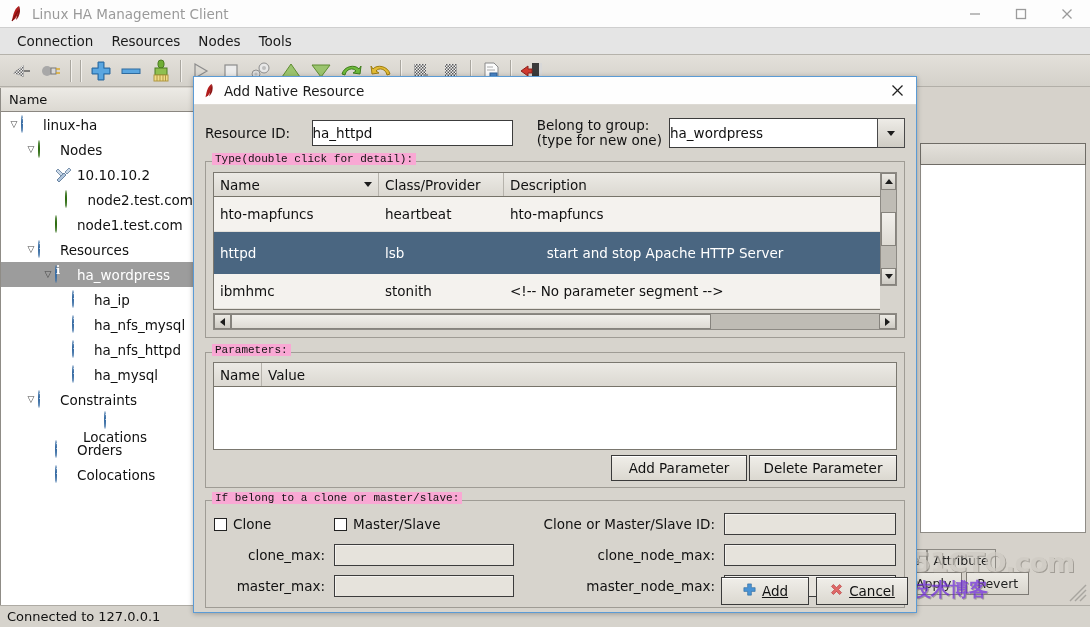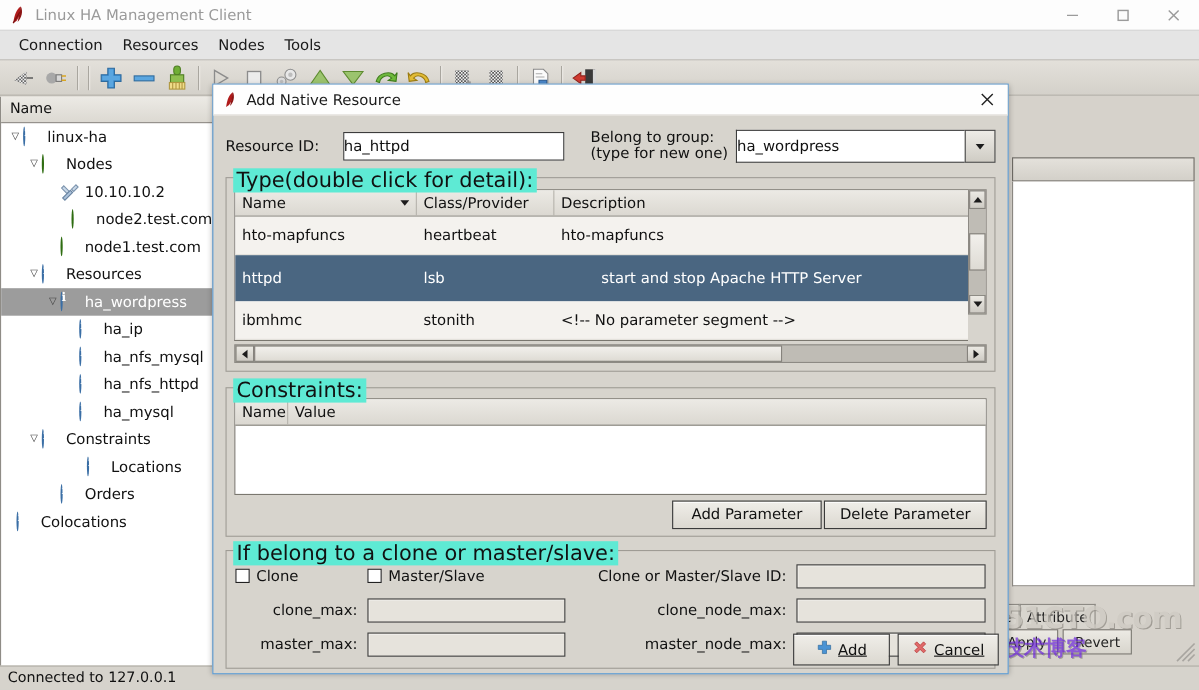--- a/index.html
+++ b/index.html
@@ -133,22 +133,22 @@
   .combo .txtbox { border-right: none; height: 30px; }
   .combo-arrow {
     width: 28px; height: 30px; background: linear-gradient(#eeece7,#cfccc4);
     border: 1px solid #4a4a4a; display: flex; align-items: center; justify-content: center;
   }
   .two-line { line-height: 15px; font-size: 13.5px; color: #111; }
 
   
   .group { position: relative; border: 1px solid #9f9c95; margin-top: 12px; }
   .group > .gtitle {
-    position: absolute; left: 6px; top: -9px; background: #5eead4;
-    padding: 0 3px; font-size: 19px; color: #111;
+    position: absolute; left: 6px; top: -9px; background: #f9a8d4;
+    padding: 0 3px; font-size: 11px; color: #111; font-family: Liberation Mono, monospace;
   }
   .group-inner { padding: 10px 8px 8px 8px; }
 
   
   .tbl { border: 1px solid #7a776f; background: #fff; }
   .thead { display: flex; height: 24px; background: linear-gradient(#eceae5,#dbd8d1);
            border-bottom: 1px solid #767369; }
   .th { display: flex; align-items: center; padding: 0 6px; font-size: 13.5px; color: #111;
         border-right: 1px solid #b6b3ac; }
   .th:last-child { border-right: none; }
@@ -435,31 +435,31 @@
         <div class="trow" style="padding-left: 57px;">
           <span class="twist empty"></span>
           <span class="ticon"><span class="circ-blue"></span></span>
           <span>ha_mysql</span>
         </div>
         <div class="trow" style="padding-left: 23px;">
           <span class="twist">▽</span>
           <span class="ticon"><span class="circ-blue"></span></span>
           <span>Constraints</span>
         </div>
-        <div class="trow" style="padding-left: 64px;">
+        <div class="trow" style="padding-left: 36px; flex-direction: column;">
           <span class="twist empty"></span>
           <span class="ticon"><span class="circ-blue"></span></span>
           <span>Locations</span>
         </div>
         <div class="trow" style="padding-left: 40px;">
           <span class="twist empty"></span>
           <span class="ticon"><span class="circ-blue"></span></span>
           <span>Orders</span>
         </div>
-        <div class="trow" style="">
+        <div class="trow" style="padding-left: 40px;">
           <span class="twist empty"></span>
           <span class="ticon"><span class="circ-blue"></span></span>
           <span>Colocations</span>
         </div>
       </div>
   </div>
 
   <div class="bg-panel-top"></div>
   <div class="bg-panel-body"></div>
   <div class="bg-tabs">
@@ -572,21 +572,21 @@
               <div class="hsb-thumb" style="left:0;width:74%"></div>
             </div>
             <div class="hsb-btn">
                 <span class="arrow-right"></span>
               </div>
           </div>
         </div>
       </div>
 
       <div class="group" style="margin-top:14px">
-        <div class="gtitle">Constraints:</div>
+        <div class="gtitle">Parameters:</div>
         <div class="group-inner" style="padding:9px 7px 6px 7px">
           <div class="tbl" style="height:88px">
             <div class="thead">
               <div class="th" style="width:48px">Name</div>
               <div class="th" style="flex:1">Value</div>
             </div>
             <div id="param-rows"></div>
           </div>
           <div style="display:flex;justify-content:flex-end;gap:0;margin-top:5px">
             <div class="btn" style="width:136px">Add Parameter</div>

